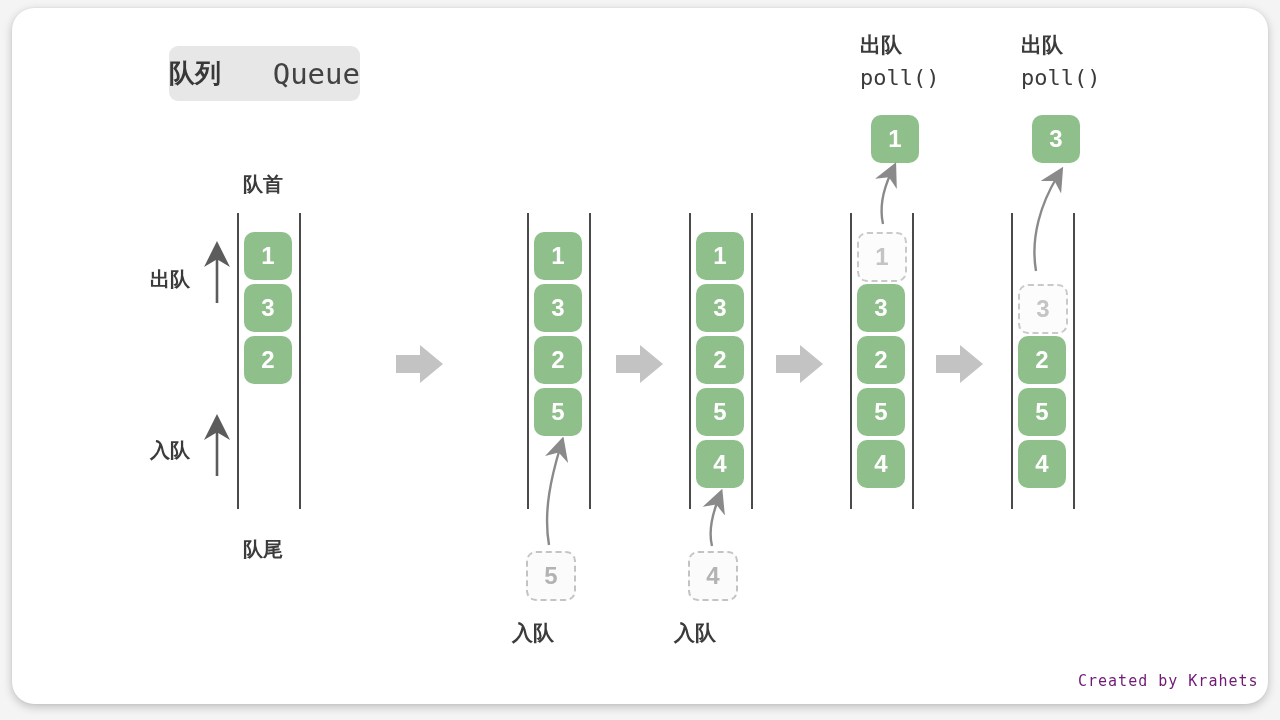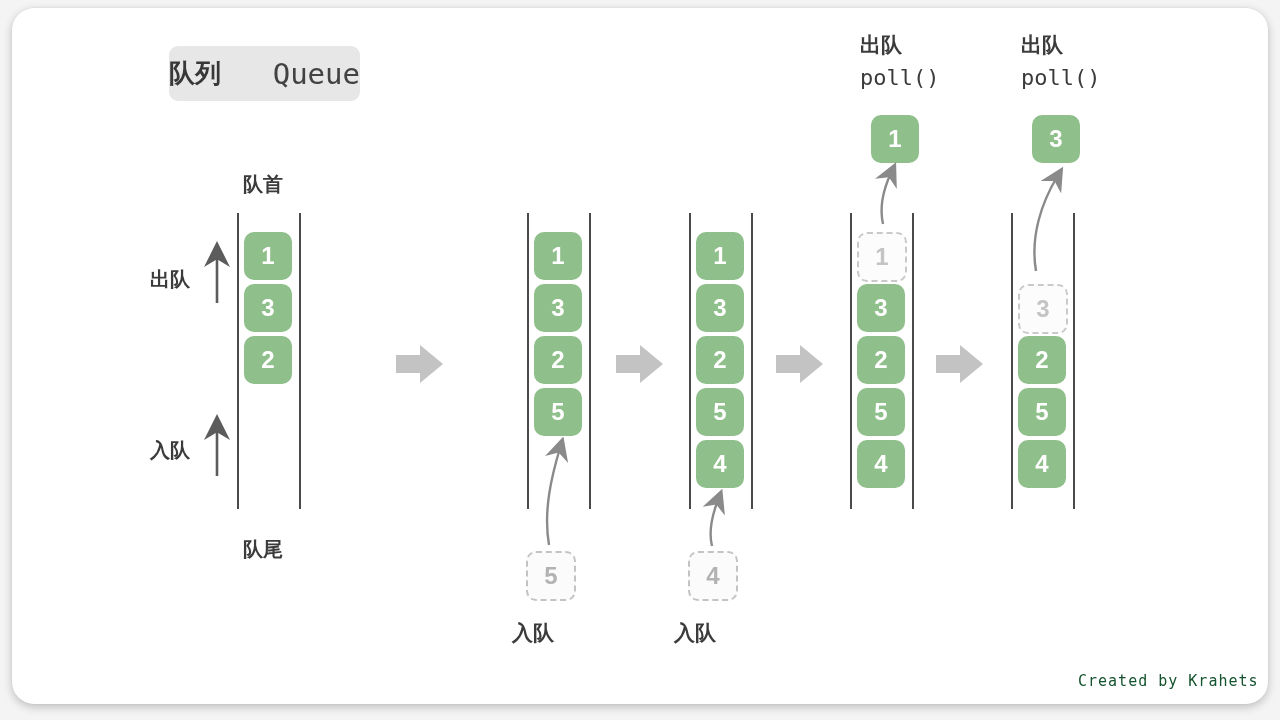--- a/index.html
+++ b/index.html
@@ -20,21 +20,21 @@
         width:46px;height:46px;left-offset:0;}
   .sbox{position:absolute;width:46px;height:46px;border-radius:10px;background:#FBFBFB;
         border:2px dashed #C3C3C3;display:flex;align-items:center;justify-content:center;
         color:#B3B3B3;font-size:24px;font-weight:bold;}
   .opblock{position:absolute;white-space:nowrap;}
   .op-zh{font-size:21px;font-weight:bold;color:#3B3B3B;line-height:30px;}
   .op-code{font-size:22px;font-family:"DejaVu Sans Mono","Liberation Mono",monospace;
            color:#3B3B3B;line-height:36px;}
   .op-code .arg{color:#4E9D50;font-weight:bold;}
   .watermark{position:absolute;left:1078px;top:672px;font-size:15px;letter-spacing:1px;
-             font-family:"DejaVu Sans Mono","Liberation Mono",monospace;color:#14532d;}
+             font-family:"DejaVu Sans Mono","Liberation Mono",monospace;color:#701a75;}
   svg.overlay{position:absolute;left:0;top:0;width:1280px;height:720px;pointer-events:none;}
 </style>
 </head>
 <body>
 
 <div class="stage">
   <div class="card"></div>
 
   <div class="badge">
     <span class="badge-zh">队列</span>

